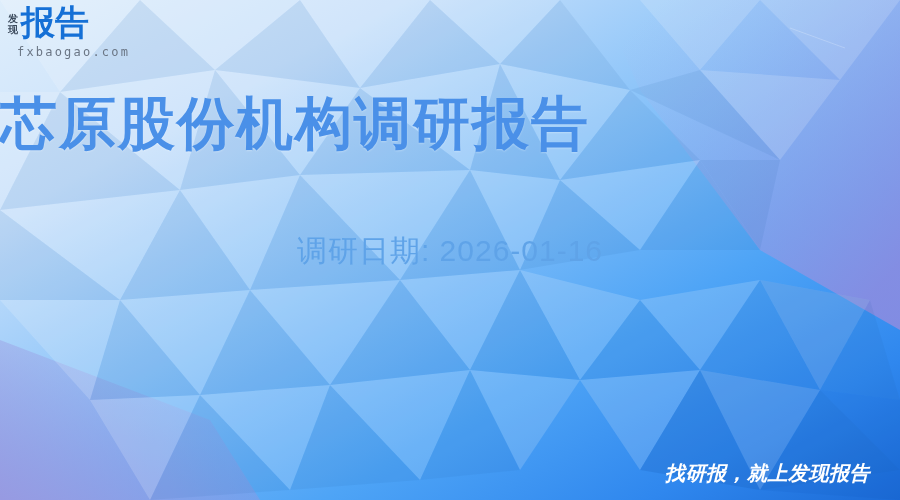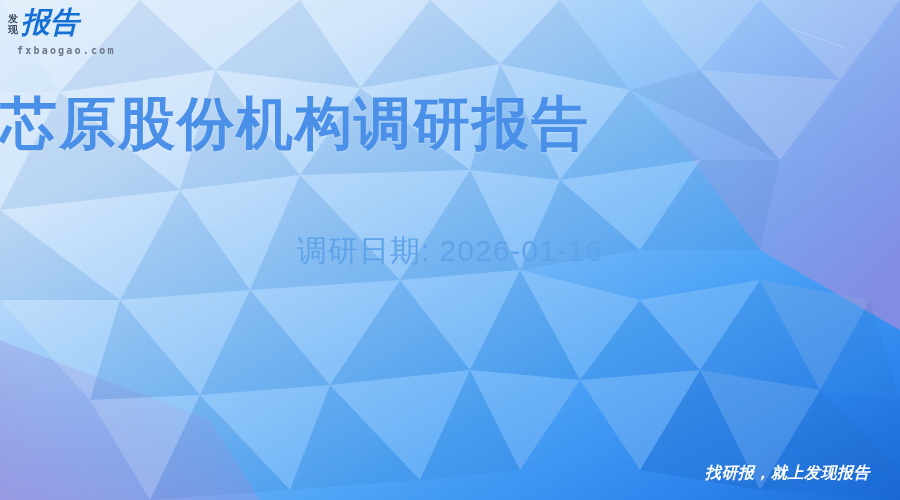--- a/index.html
+++ b/index.html
@@ -49,35 +49,34 @@
     padding-top: 2px;
   }
   .logo-stack span {
     font-size: 10px;
     line-height: 11px;
     color: #3c4a5c;
     font-weight: 700;
     letter-spacing: 0px;
   }
   .logo-big {
-    font-size: 29px;
+    font-size: 34px;
     line-height: 29px;
     font-weight: 800;
     color: #1570d6;
     letter-spacing: 0px;
-    font-style: italic;
   }
   .logo-domain {
     position: absolute;
     left: 9px;
     top: 37px;
-    font-size: 10px;
+    font-size: 12px;
     letter-spacing: 2.2px;
     color: #6b7685;
-    font-weight: 700;
+    font-weight: 400;
     font-family: "DejaVu Sans Mono", "Liberation Mono", monospace;
   }
 
   
   #title {
     position: absolute;
     left: 0;
     right: 0;
     top: 88px;
     text-align: left;
@@ -101,21 +100,21 @@
     font-weight: 400;
     color: #5fa3e8;
     letter-spacing: 1px;
   }
 
   
   #footer-slogan {
     position: absolute;
     right: 30px;
     bottom: 16px;
-    font-size: 16px;
+    font-size: 20px;
     line-height: 22px;
     font-weight: 700;
     font-style: italic;
     color: #ffffff;
     letter-spacing: 0.5px;
     white-space: nowrap;
   }
 </style>
 </head>
 <body>

